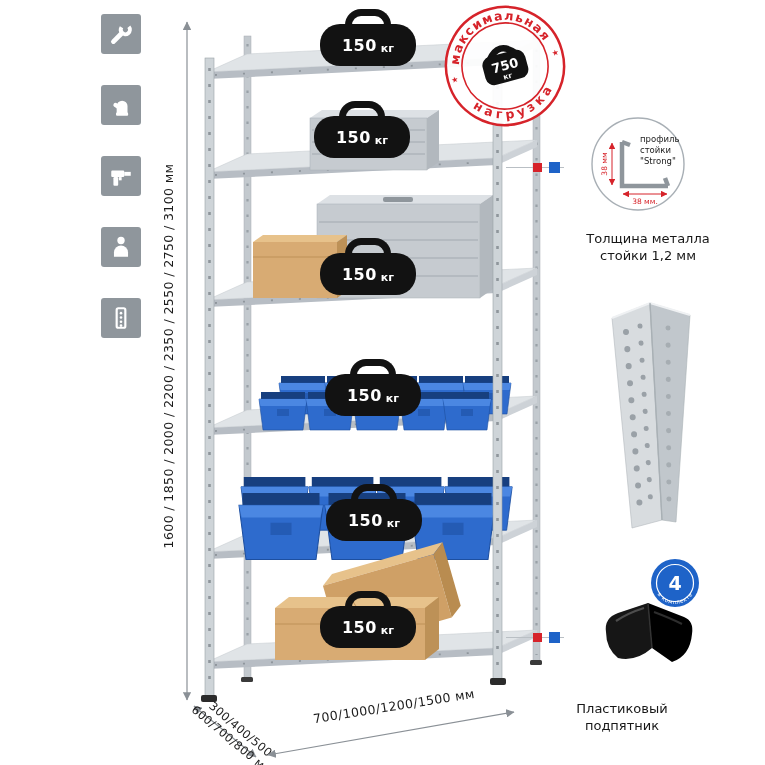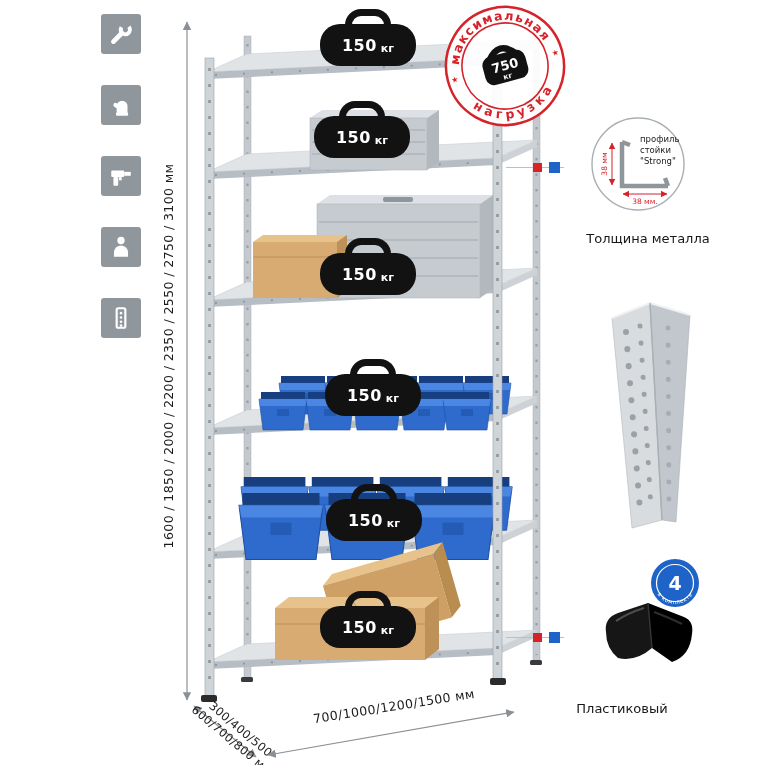--- a/index.html
+++ b/index.html
@@ -315,20 +315,21 @@
     <line x1="28" y1="31" x2="28" y2="73" stroke="#d6232a" stroke-width="1" marker-start="url(#arr-red)" marker-end="url(#arr-red)"></line>
     <line x1="39" y1="82" x2="83" y2="82" stroke="#d6232a" stroke-width="1" marker-start="url(#arr-red)" marker-end="url(#arr-red)"></line>
     <text class="dim-red" x="23" y="52" transform="rotate(-90 23 52)" text-anchor="middle">38 мм</text>
     <text class="dim-red" x="61" y="92" text-anchor="middle">38 мм.</text>
     <text class="pd-label" x="56" y="30">профиль</text>
     <text class="pd-label" x="56" y="41">стойки</text>
     <text class="pd-label" x="56" y="52">"Strong"</text>
   </svg>
   <div class="caption" style="left:578px;top:231px">
     <div>Толщина металла</div>
+    <div>стойки 1,2 мм</div>
   </div>
 
   <svg class="abs" style="left:582px;top:298px" width="135" height="235" viewBox="0 0 135 235">
     <polygon points="30,20 68,5 80,222 50,230" fill="#d8dcdf" stroke="#b3b9be" stroke-width="0.6"></polygon>
     <polygon points="68,5 108,17 94,224 80,222" fill="#c1c7cc" stroke="#aab1b6" stroke-width="0.6"></polygon>
     <polyline points="30,20 68,5 108,17" fill="none" stroke="#eff1f3" stroke-width="2"></polyline>
     <line x1="68" y1="5" x2="80" y2="222" stroke="#a9b0b5" stroke-width="1.4"></line>
     <line x1="44" y1="34" x2="58" y2="212" stroke="#9aa1a7" stroke-width="6" stroke-dasharray="0.1 17" stroke-linecap="round"></line>
     <line x1="58" y1="28" x2="69" y2="210" stroke="#9aa1a7" stroke-width="5" stroke-dasharray="0.1 17" stroke-linecap="round"></line>
     <line x1="86" y1="30" x2="87" y2="214" stroke="#a6adb2" stroke-width="5" stroke-dasharray="0.1 17" stroke-linecap="round"></line>
@@ -347,15 +348,16 @@
     <defs>
         <path id="badgeArc" d="M 4,25 A 21,21 0 0 0 46,25"></path>
       </defs>
     <text class="badge-arc" text-anchor="middle">
       <textPath href="#badgeArc" startOffset="50%">в комплекте</textPath>
     </text>
     <text class="badge-num" x="25" y="32" text-anchor="middle">4</text>
   </svg>
   <div class="caption" style="left:552px;top:701px">
     <div>Пластиковый</div>
+    <div>подпятник</div>
   </div>
 
 </div>
 
 </body></html>

